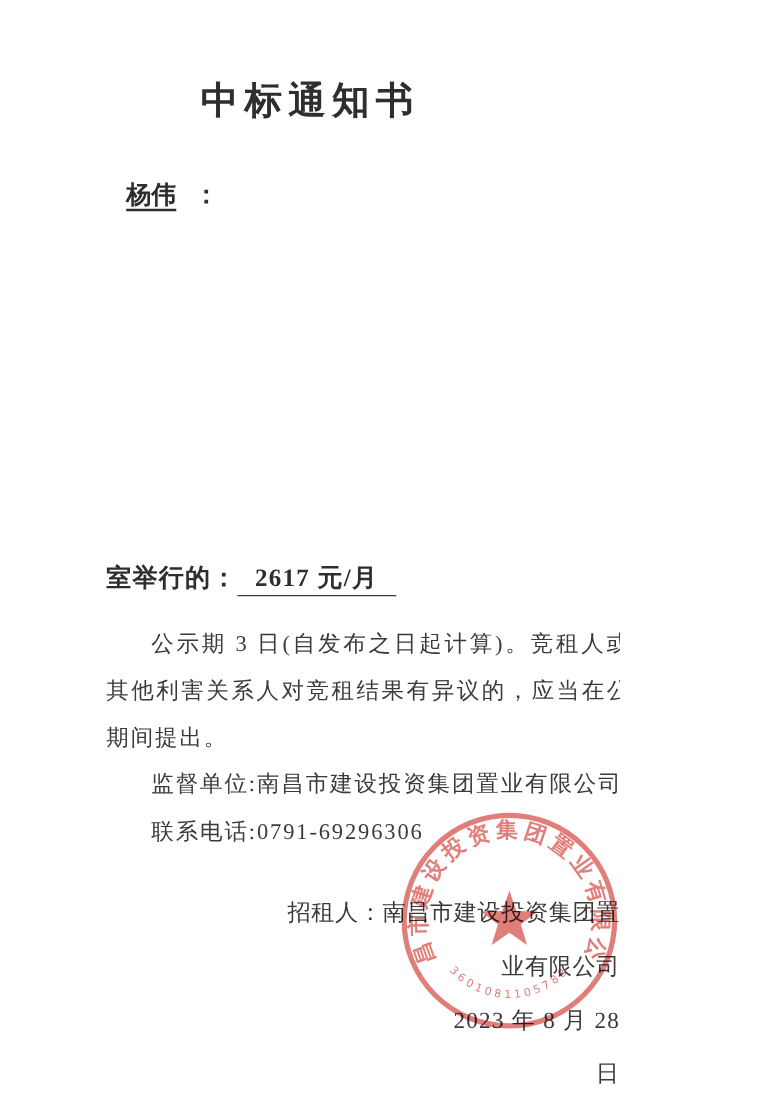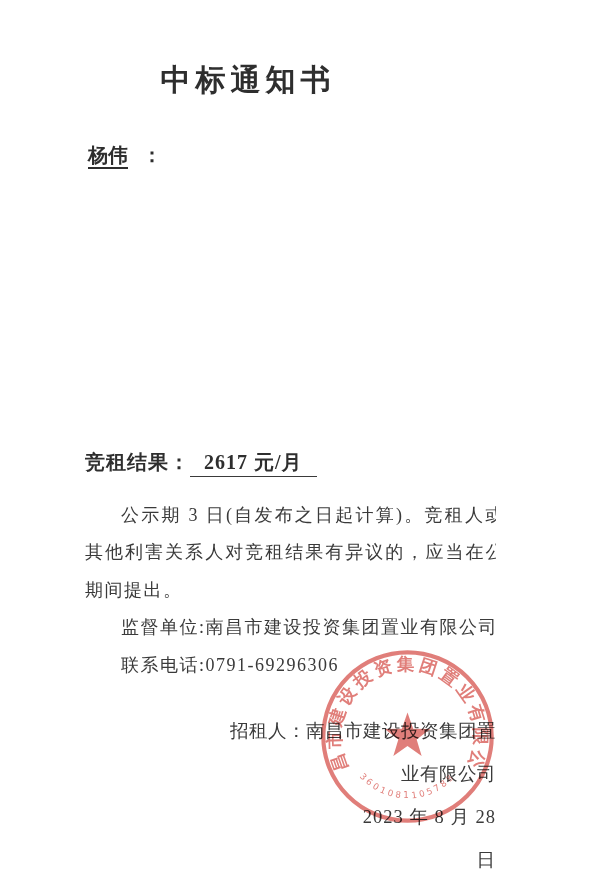--- a/index.html
+++ b/index.html
@@ -22,21 +22,21 @@
     width: 100%;
     text-align: center;
     font-size: 30px;
     font-weight: bold;
     letter-spacing: 5px;
     color: #2e2e2e;
   }
   .addressee {
     position: absolute;
     top: 142px;
-    left: 88px;
+    left: 101px;
     font-size: 20px;
     font-weight: bold;
     color: #2e2e2e;
   }
   .addressee .name {
     text-decoration: underline;
     text-underline-offset: 5px;
     text-decoration-thickness: 1.5px;
     padding-right: 14px;
   }
@@ -129,21 +129,21 @@
 <div class="page">
 
   <div class="doc-title">中标通知书</div>
 
   <div class="addressee">
     <span class="name">杨伟</span><span>：</span>
   </div>
 
 
   <div class="result-line">
-    <span>竞租结果：</span><span class="value">2617 元/月</span>
+    <span>室举行的：</span><span class="value">2617 元/月</span>
   </div>
 
   <div class="lower-block">
     <div class="notice">公示期 3 日(自发布之日起计算)。竞租人或者其他利害关系人对竞租结果有异议的，应当在公示期间提出。</div>
     <div class="plain-line">监督单位:南昌市建设投资集团置业有限公司（合约部）</div>
     <div class="plain-line">联系电话:0791-69296306</div>
   </div>
 
   <div class="sig-block">
     <div>招租人：南昌市建设投资集团置业有限公司</div>

